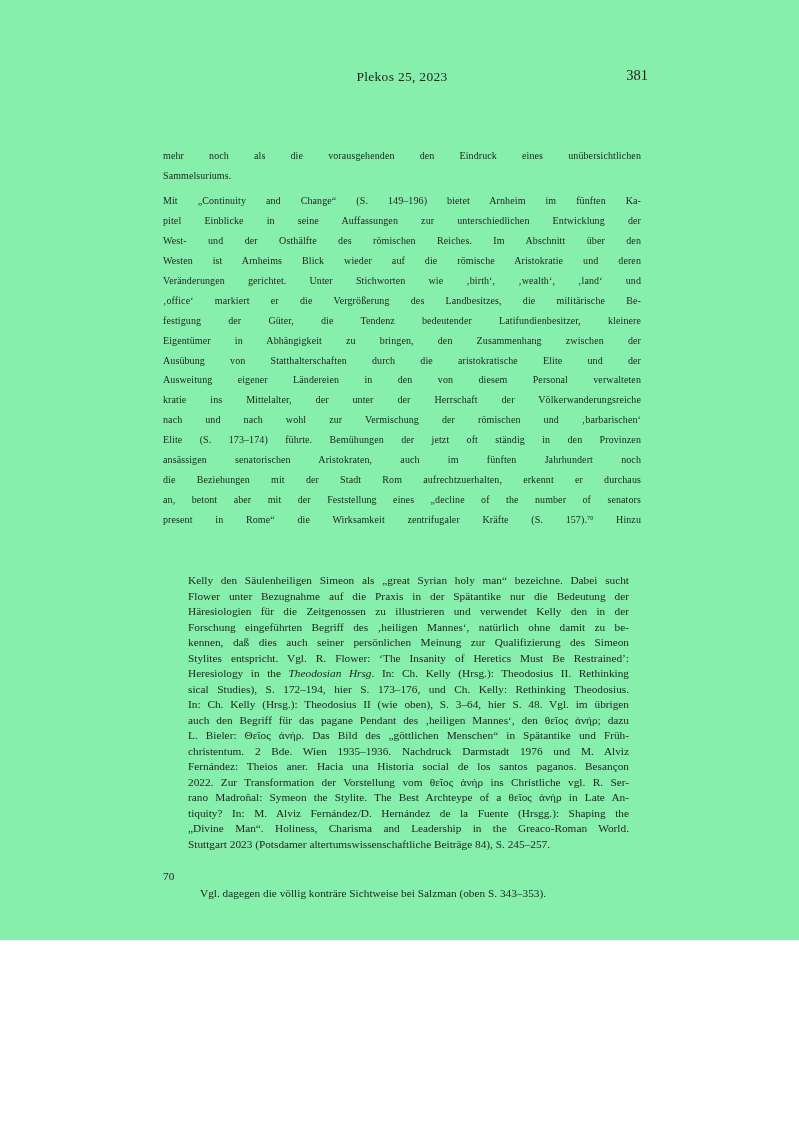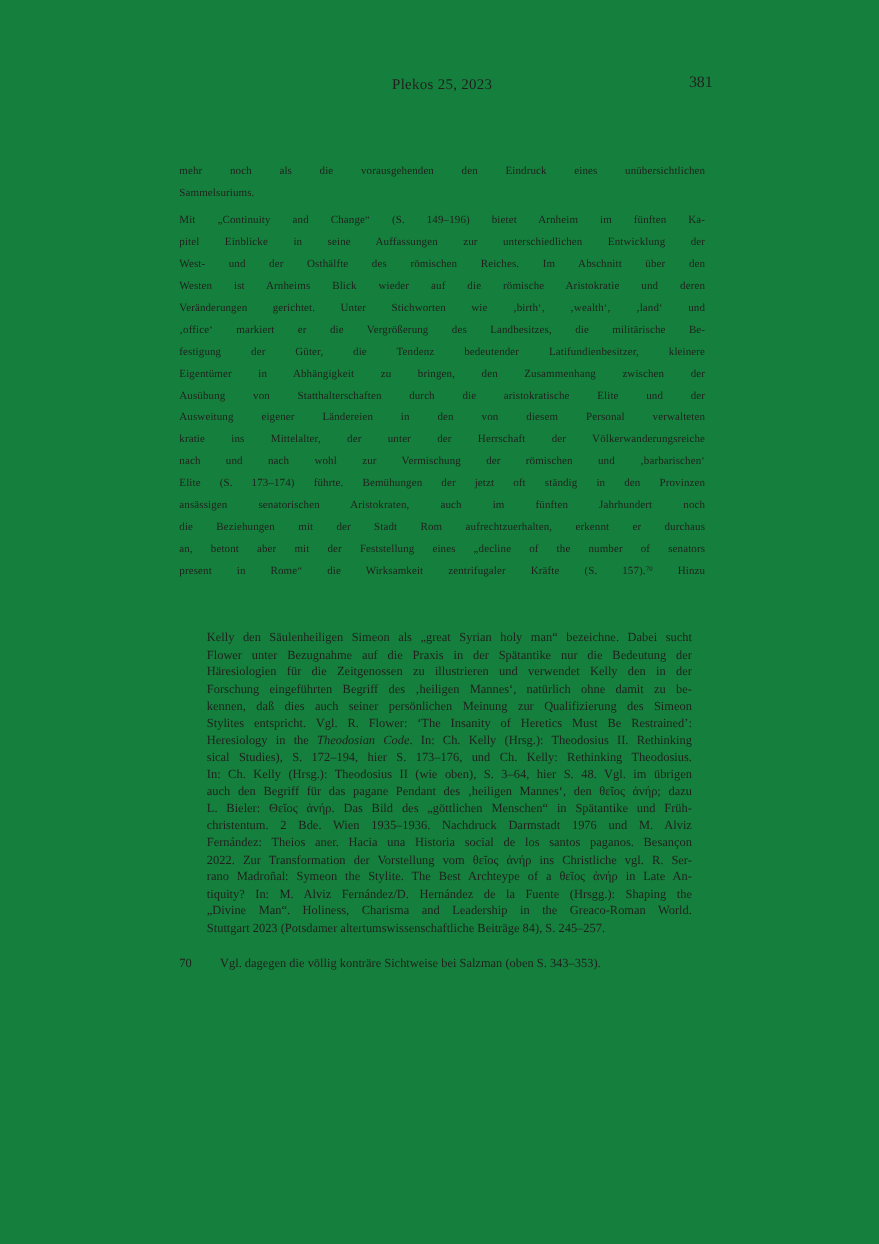--- a/index.html
+++ b/index.html
@@ -1,20 +1,20 @@
 <!DOCTYPE html>
 <html><head>
 <meta charset="utf-8">
 <style>
   html, body { margin: 0; padding: 0; background: #ffffff; }
   .page {
     position: relative;
     width: 799px;
-    height: 1131px;
-    background: #15803d;
+    height: 940px;
+    background: #86efac;
     color: #201f1d;
     font-family: "Liberation Serif", "DejaVu Serif", serif;
     overflow: hidden;
   }
   .running-header {
     position: absolute;
     left: 163px;
     top: 69px;
     width: 478px;
     font-size: 13.5px;
@@ -57,21 +57,21 @@
   .fn-item {
     position: absolute;
     left: 163px;
     top: 869px;
     width: 478px;
     font-size: 11.3px;
     line-height: 15.5px;
     display: flex;
   }
   .fn-num { width: 37px; flex: none; }
-  .fn-text { flex: 1; }
+  .fn-text { flex: 1; margin-top: 17px; }
   sup {
     font-size: 0.62em;
     line-height: 0;
     vertical-align: baseline;
     position: relative;
     top: -0.45em;
   }
   i { font-style: italic; }
 </style>
 </head>
@@ -110,21 +110,21 @@
       </div>
   </div>
 
   <div class="fn-block">
       <div class="line">Kelly den Säulenheiligen Simeon als „great Syrian holy man“ bezeichne. Dabei sucht</div>
       <div class="line">Flower unter Bezugnahme auf die Praxis in der Spätantike nur die Bedeutung der</div>
       <div class="line">Häresiologien für die Zeitgenossen zu illustrieren und verwendet Kelly den in der</div>
       <div class="line">Forschung eingeführten Begriff des ‚heiligen Mannes‘, natürlich ohne damit zu be-</div>
       <div class="line">kennen, daß dies auch seiner persönlichen Meinung zur Qualifizierung des Simeon</div>
       <div class="line">Stylites entspricht. Vgl. R. Flower: ‘The Insanity of Heretics Must Be Restrained’:</div>
-      <div class="line">Heresiology in the <i>Theodosian Code</i>. In: Ch. Kelly (Hrsg.): Theodosius II. Rethinking</div>
+      <div class="line">Heresiology in the <i>Theodosian Hrsg</i>. In: Ch. Kelly (Hrsg.): Theodosius II. Rethinking</div>
       <div class="line">sical Studies), S. 172–194, hier S. 173–176, und Ch. Kelly: Rethinking Theodosius.</div>
       <div class="line">In: Ch. Kelly (Hrsg.): Theodosius II (wie oben), S. 3–64, hier S. 48. Vgl. im übrigen</div>
       <div class="line">auch den Begriff für das pagane Pendant des ‚heiligen Mannes‘, den θεῖος ἀνήρ; dazu</div>
       <div class="line">L. Bieler: Θεῖος ἀνήρ. Das Bild des „göttlichen Menschen“ in Spätantike und Früh-</div>
       <div class="line">christentum. 2 Bde. Wien 1935–1936. Nachdruck Darmstadt 1976 und M. Alviz</div>
       <div class="line">Fernández: Theios aner. Hacia una Historia social de los santos paganos. Besançon</div>
       <div class="line">2022. Zur Transformation der Vorstellung vom θεῖος ἀνήρ ins Christliche vgl. R. Ser-</div>
       <div class="line">rano Madroñal: Symeon the Stylite. The Best Archteype of a θεῖος ἀνήρ in Late An-</div>
       <div class="line">tiquity? In: M. Alviz Fernández/D. Hernández de la Fuente (Hrsgg.): Shaping the</div>
       <div class="line">„Divine Man“. Holiness, Charisma and Leadership in the Greaco-Roman World.</div>

